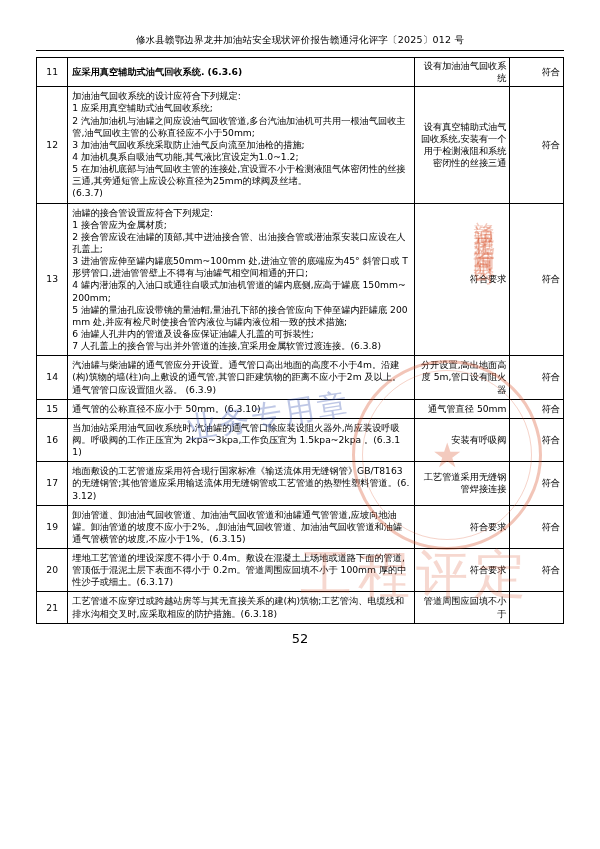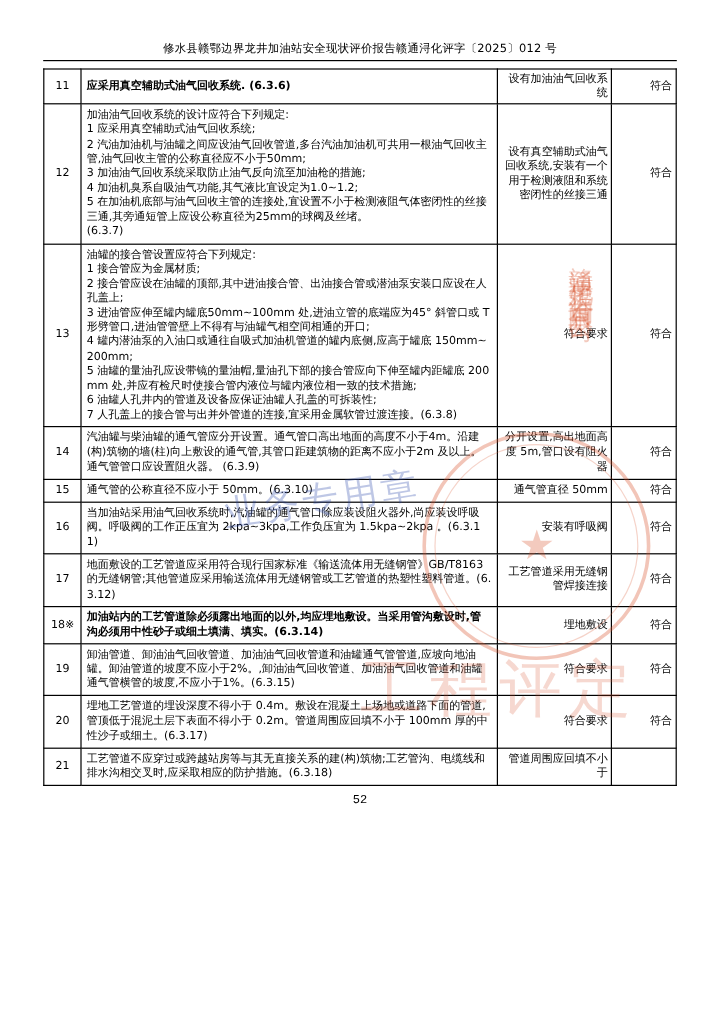--- a/index.html
+++ b/index.html
@@ -101,23 +101,23 @@
     word-break:break-all;
   }
   td.no{width:24px;text-align:center;}
   td.req{width:334px;text-align:left;vertical-align:top;padding:3px 4px;}
   td.act{width:88px;text-align:right;}
   td.res{width:46px;text-align:right;}
   td.req.mid{vertical-align:middle;}
   .b{font-weight:bold;}
   .pg{
     text-align:center;
-    font-size:10px;
+    font-size:13px;
     margin-top:7px;
-    position:relative;z-index:2;font-family:Liberation Mono, monospace;
+    position:relative;z-index:2;
   }
 </style>
 </head>
 <body>
 
 <div class="page">
 
   <div class="hdr">
     <div>修水县赣鄂边界龙井加油站安全现状评价报告</div>
     <div>赣通浔化评字〔2025〕012 号</div>
@@ -175,26 +175,20 @@
         <td class="act">安装有呼吸阀</td>
         <td class="res">符合</td>
       </tr>
       <tr>
         <td class="no">17</td>
         <td class="req">地面敷设的工艺管道应采用符合现行国家标准《输送流体用无缝钢管》GB/T8163 的无缝钢管;其他管道应采用输送流体用无缝钢管或工艺管道的热塑性塑料管道。(6.3.12)</td>
         <td class="act">工艺管道采用无缝钢管焊接连接</td>
         <td class="res">符合</td>
       </tr>
       <tr>
-        <td class="no">18※</td>
-        <td class="req mid b">加油站内的工艺管道除必须露出地面的以外,均应埋地敷设。当采用管沟敷设时,管沟必须用中性砂子或细土填满、填实。(6.3.14)</td>
-        <td class="act">埋地敷设</td>
-        <td class="res">符合</td>
-      </tr>
-      <tr>
         <td class="no">19</td>
         <td class="req">卸油管道、卸油油气回收管道、加油油气回收管道和油罐通气管管道,应坡向地油罐。卸油管道的坡度不应小于2%。,卸油油气回收管道、加油油气回收管道和油罐通气管横管的坡度,不应小于1%。(6.3.15)</td>
         <td class="act">符合要求</td>
         <td class="res">符合</td>
       </tr>
       <tr>
         <td class="no">20</td>
         <td class="req">埋地工艺管道的埋设深度不得小于 0.4m。敷设在混凝土上场地或道路下面的管道,管顶低于混泥土层下表面不得小于 0.2m。管道周围应回填不小于 100mm 厚的中性沙子或细土。(6.3.17)</td>
         <td class="act">符合要求</td>
         <td class="res">符合</td>

